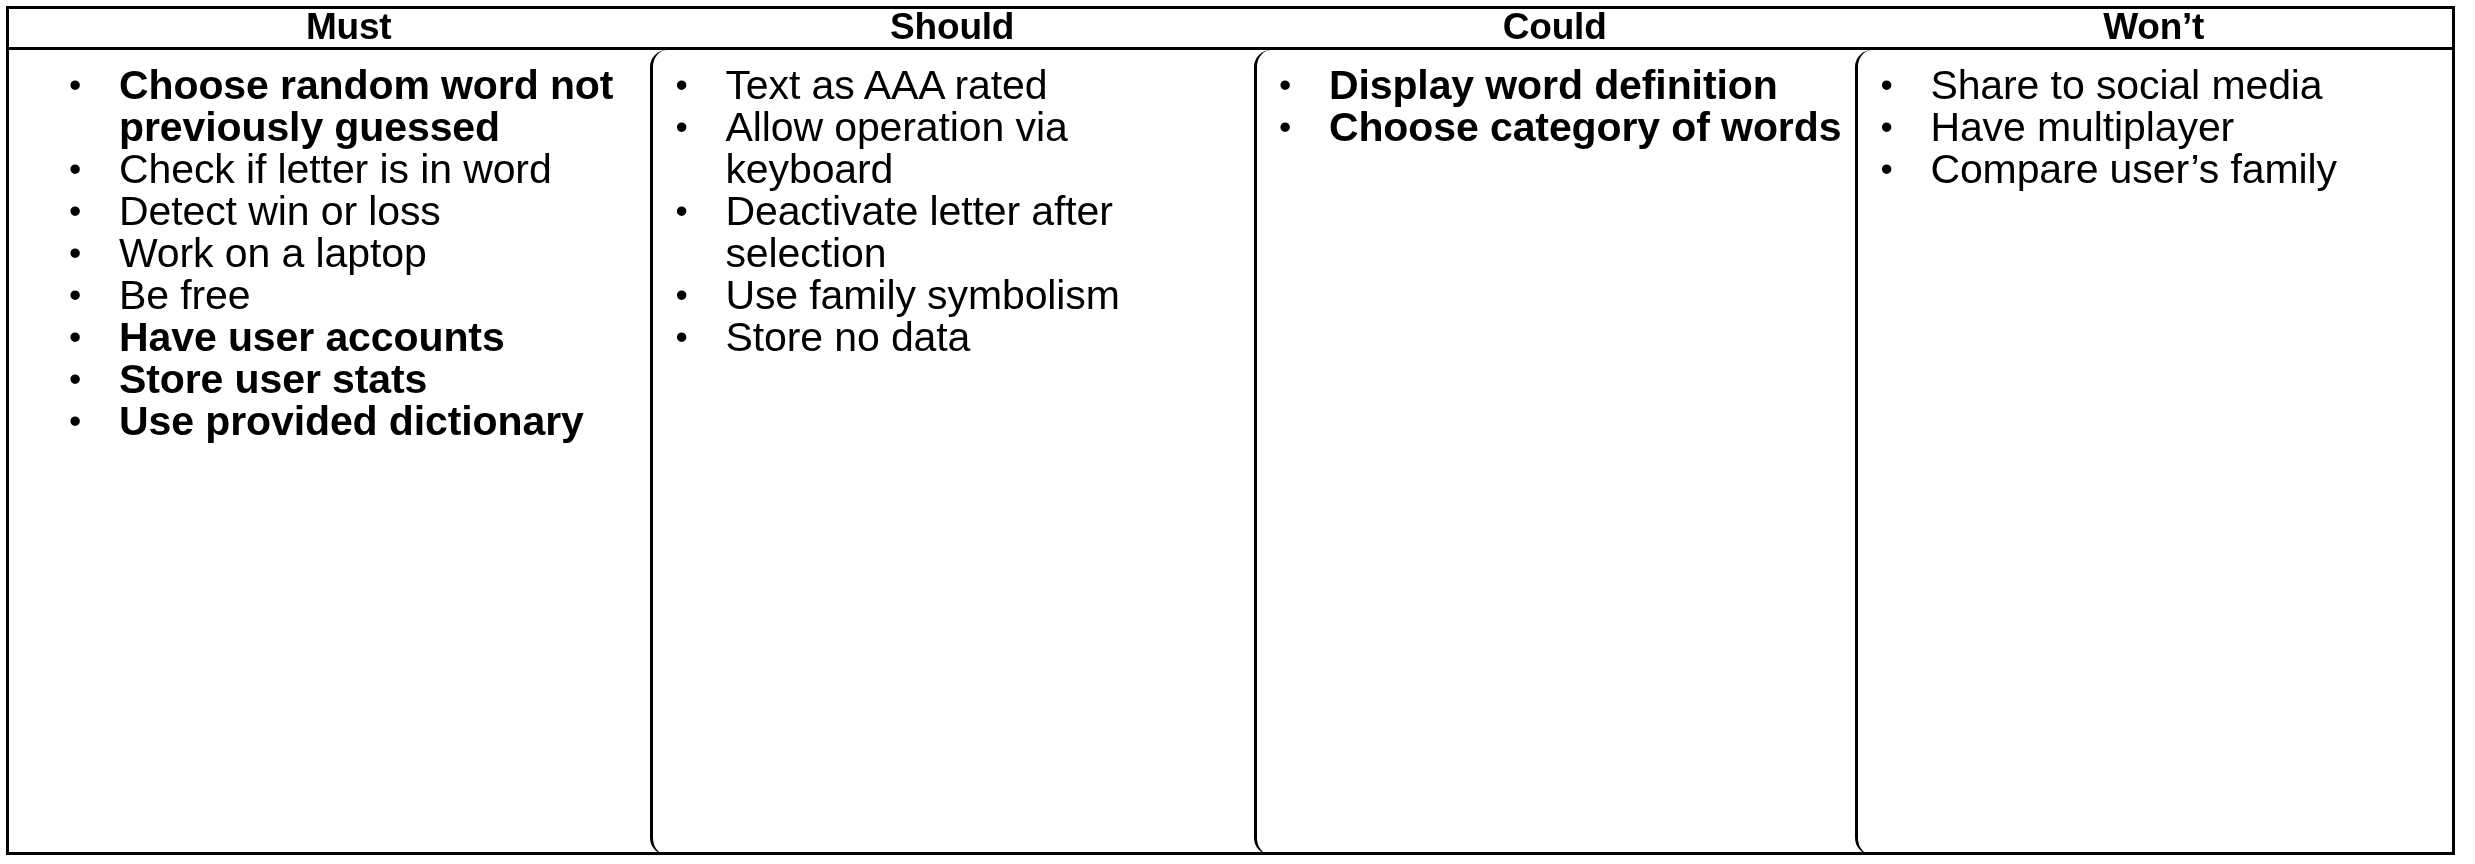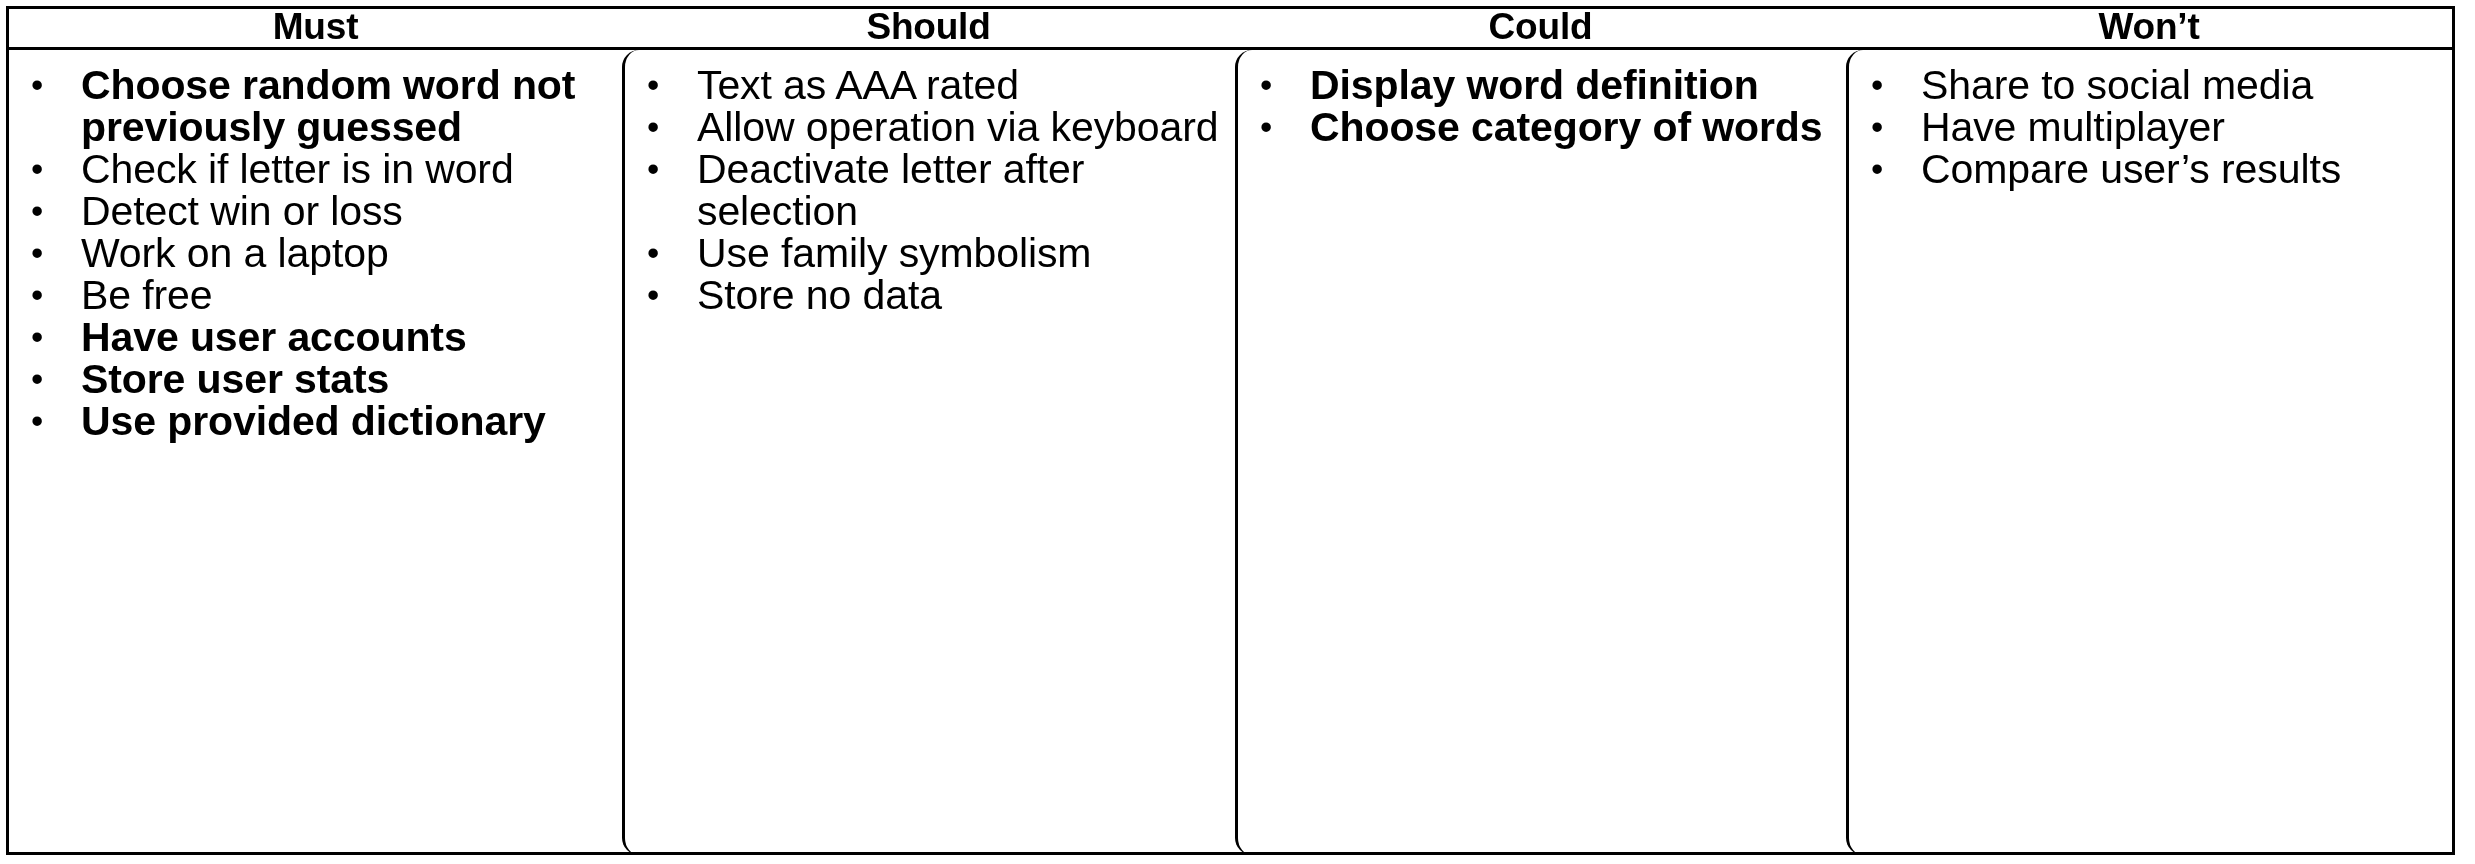--- a/index.html
+++ b/index.html
@@ -38,21 +38,21 @@
     display: flex;
     align-items: center;
     justify-content: center;
     font-size: 37px;
     font-weight: bold;
     line-height: 1;
     letter-spacing: -0.2px;
     position: relative;
     top: -2px;
   }
-  .col-must   { width: 613px; }
+  .col-must   { width: 613px; margin-left: 38px; }
   .col-should { width: 613px; }
   .col-could  { width: 611px; }
   .col-wont   { width: 606px; }
 
   
   .body-row {
     display: flex;
     height: 805px;
     box-sizing: border-box;
   }
@@ -137,18 +137,18 @@
       <ul class="bullets">
         <li class="bold">Display word definition</li>
         <li class="bold">Choose category of words</li>
       </ul>
     </div>
 
     <div class="body-cell col-wont divider-left">
       <ul class="bullets">
         <li>Share to social media</li>
         <li>Have multiplayer</li>
-        <li>Compare user’s results</li>
+        <li>Compare user’s family</li>
       </ul>
     </div>
 
   </div>
 </div>
 
 </body></html>

